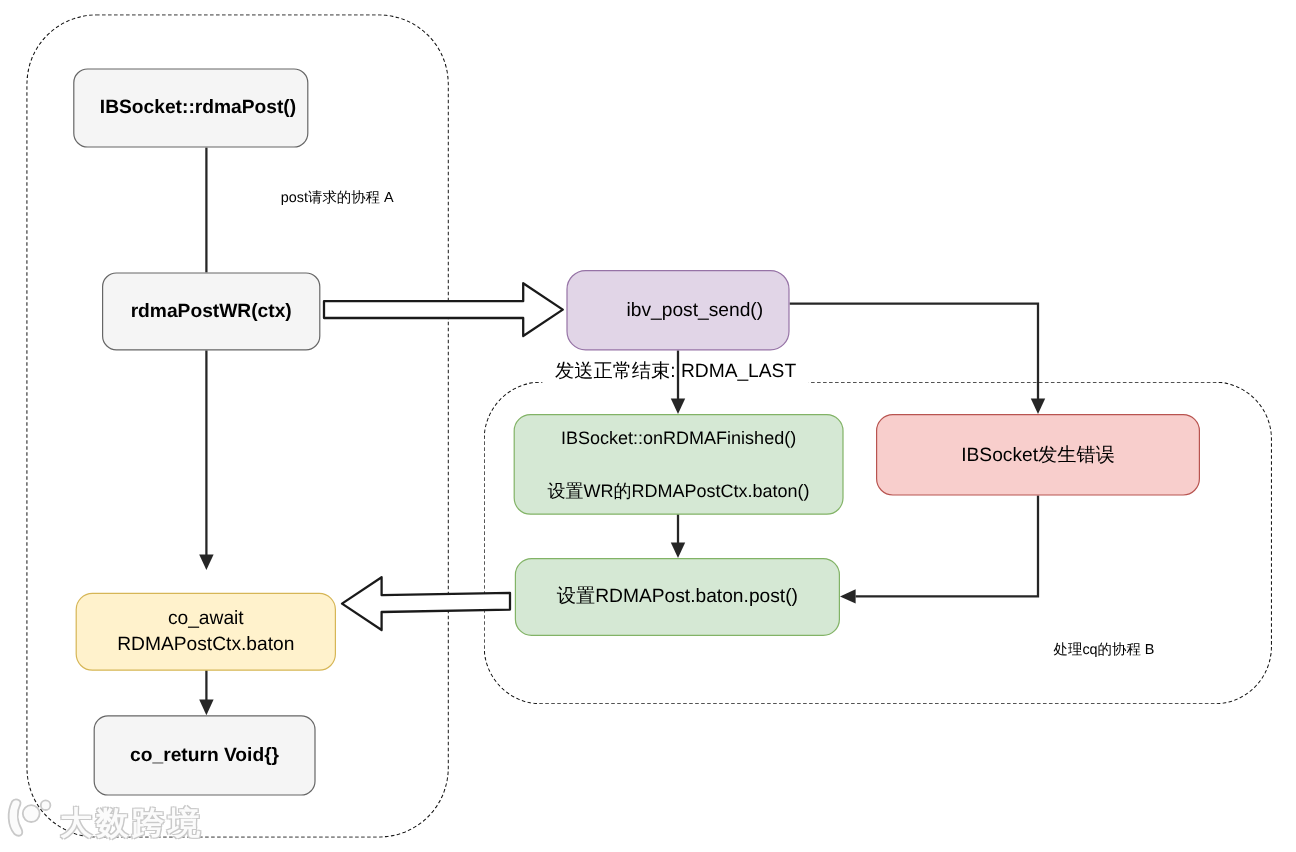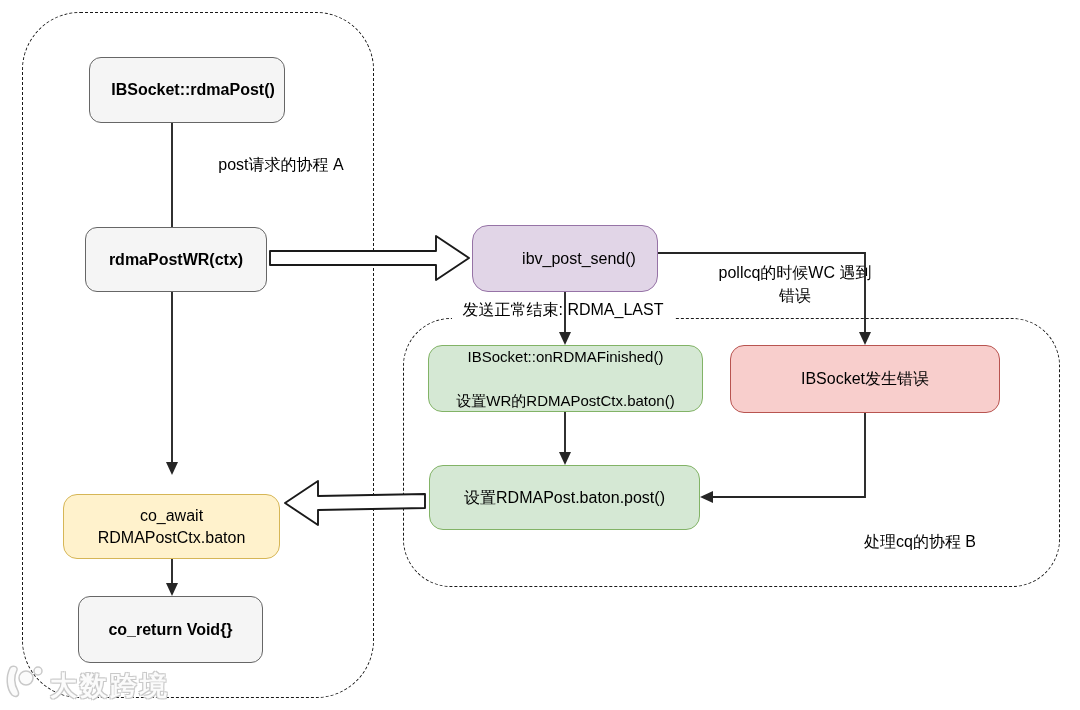--- a/index.html
+++ b/index.html
@@ -13,30 +13,30 @@
   .node{position:absolute;display:flex;flex-direction:column;align-items:center;justify-content:center;
         text-align:center;box-sizing:border-box;z-index:4;}
   .node .ln{display:block;}
 
   .gray{background:#f5f5f5;border:1.6px solid #666666;border-radius:12px;font-weight:bold;font-size:16px;}
   .purple{background:#e1d5e7;border:1.6px solid #9673a6;border-radius:16px;font-size:16px;}
   .green{background:#d5e8d4;border:1.6px solid #82b366;border-radius:14px;font-size:15px;line-height:21px;}
   .red{background:#f8cecc;border:1.6px solid #b85450;border-radius:14px;font-size:16px;}
   .yellow{background:#fff2cc;border:1.6px solid #d6b656;border-radius:14px;font-size:16px;line-height:22px;}
 
-  #node-rdma-post{left:89px;top:57px;width:196px;height:66px;padding-left:12px;}
+  #node-rdma-post{left:61px;top:57px;width:196px;height:66px;padding-left:12px;}
   #node-rdma-post-wr{left:85px;top:227px;width:182px;height:65px;}
   #node-ibv-post-send{left:472px;top:225px;width:186px;height:67px;padding-left:28px;}
-  #node-on-rdma-finished{left:428px;top:345px;width:275px;height:67px;gap:23px;}
+  #node-on-rdma-finished{left:428px;top:345px;width:275px;height:84px;gap:23px;}
   #node-ibsocket-error{left:730px;top:345px;width:270px;height:68px;}
   #node-set-baton-post{left:429px;top:465px;width:271px;height:65px;font-size:16px;}
   #node-co-await{left:63px;top:475px;width:217px;height:65px;margin-top:19px;}
   #node-co-return{left:78px;top:596px;width:185px;height:67px;}
 
-  .free-label{position:absolute;text-align:center;font-size:16px;z-index:5;line-height:23px;}
+  .free-label{position:absolute;text-align:center;font-size:12px;z-index:5;line-height:23px;}
   #label-group-a{left:201px;top:153px;width:160px;}
   #label-group-b{left:840px;top:530px;width:160px;}
   #label-pollcq{left:715px;top:261px;width:160px;}
   #label-normal-finish{left:452px;top:299px;width:222px;font-size:16px;background:#ffffff;
                        z-index:2;padding:1px 0;line-height:20px;}
 
   #edges{position:absolute;left:0;top:0;width:1080px;height:710px;z-index:3;pointer-events:none;}
   #edges .line{stroke:#262626;stroke-width:1.9;fill:none;}
   #edges .head{fill:#262626;stroke:none;}
   #edges .block{fill:#ffffff;stroke:#1a1a1a;stroke-width:1.9;stroke-linejoin:round;}
@@ -123,24 +123,20 @@
   </div>
 
   <div class="node gray" id="node-co-return">
     <span class="ln">co_return Void{}</span>
   </div>
 
   <div class="free-label" id="label-group-a">post请求的协程 A</div>
 
   <div class="free-label" id="label-group-b">处理cq的协程 B</div>
 
-  <div class="free-label" id="label-pollcq">
-    <span class="ln">pollcq的时候WC</span>
-    <span class="ln">遇到错误</span>
-  </div>
 
   <div id="watermark">
     <span class="logo">
       <svg width="42" height="36" viewBox="0 0 42 36">
         <g fill="#fbfbfb" stroke="#c9c9c9" stroke-width="1.5">
           <path d="M6,4 C2,12 2,24 8,31 C12,34 16,32 14,27 C10,20 10,12 13,6 C14,2 8,1 6,4 Z"></path>
           <circle cx="22" cy="14" r="7"></circle>
           <circle cx="34" cy="7" r="4"></circle>
         </g>
       </svg>

